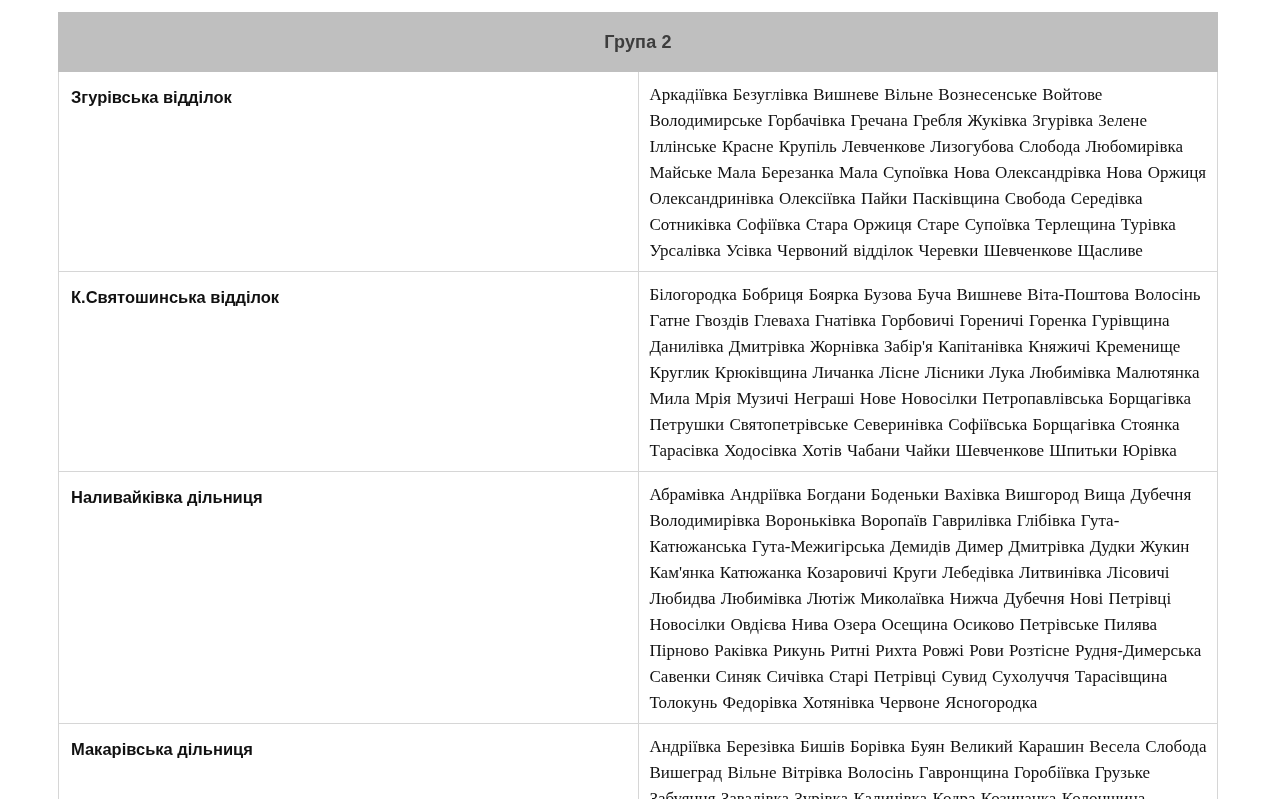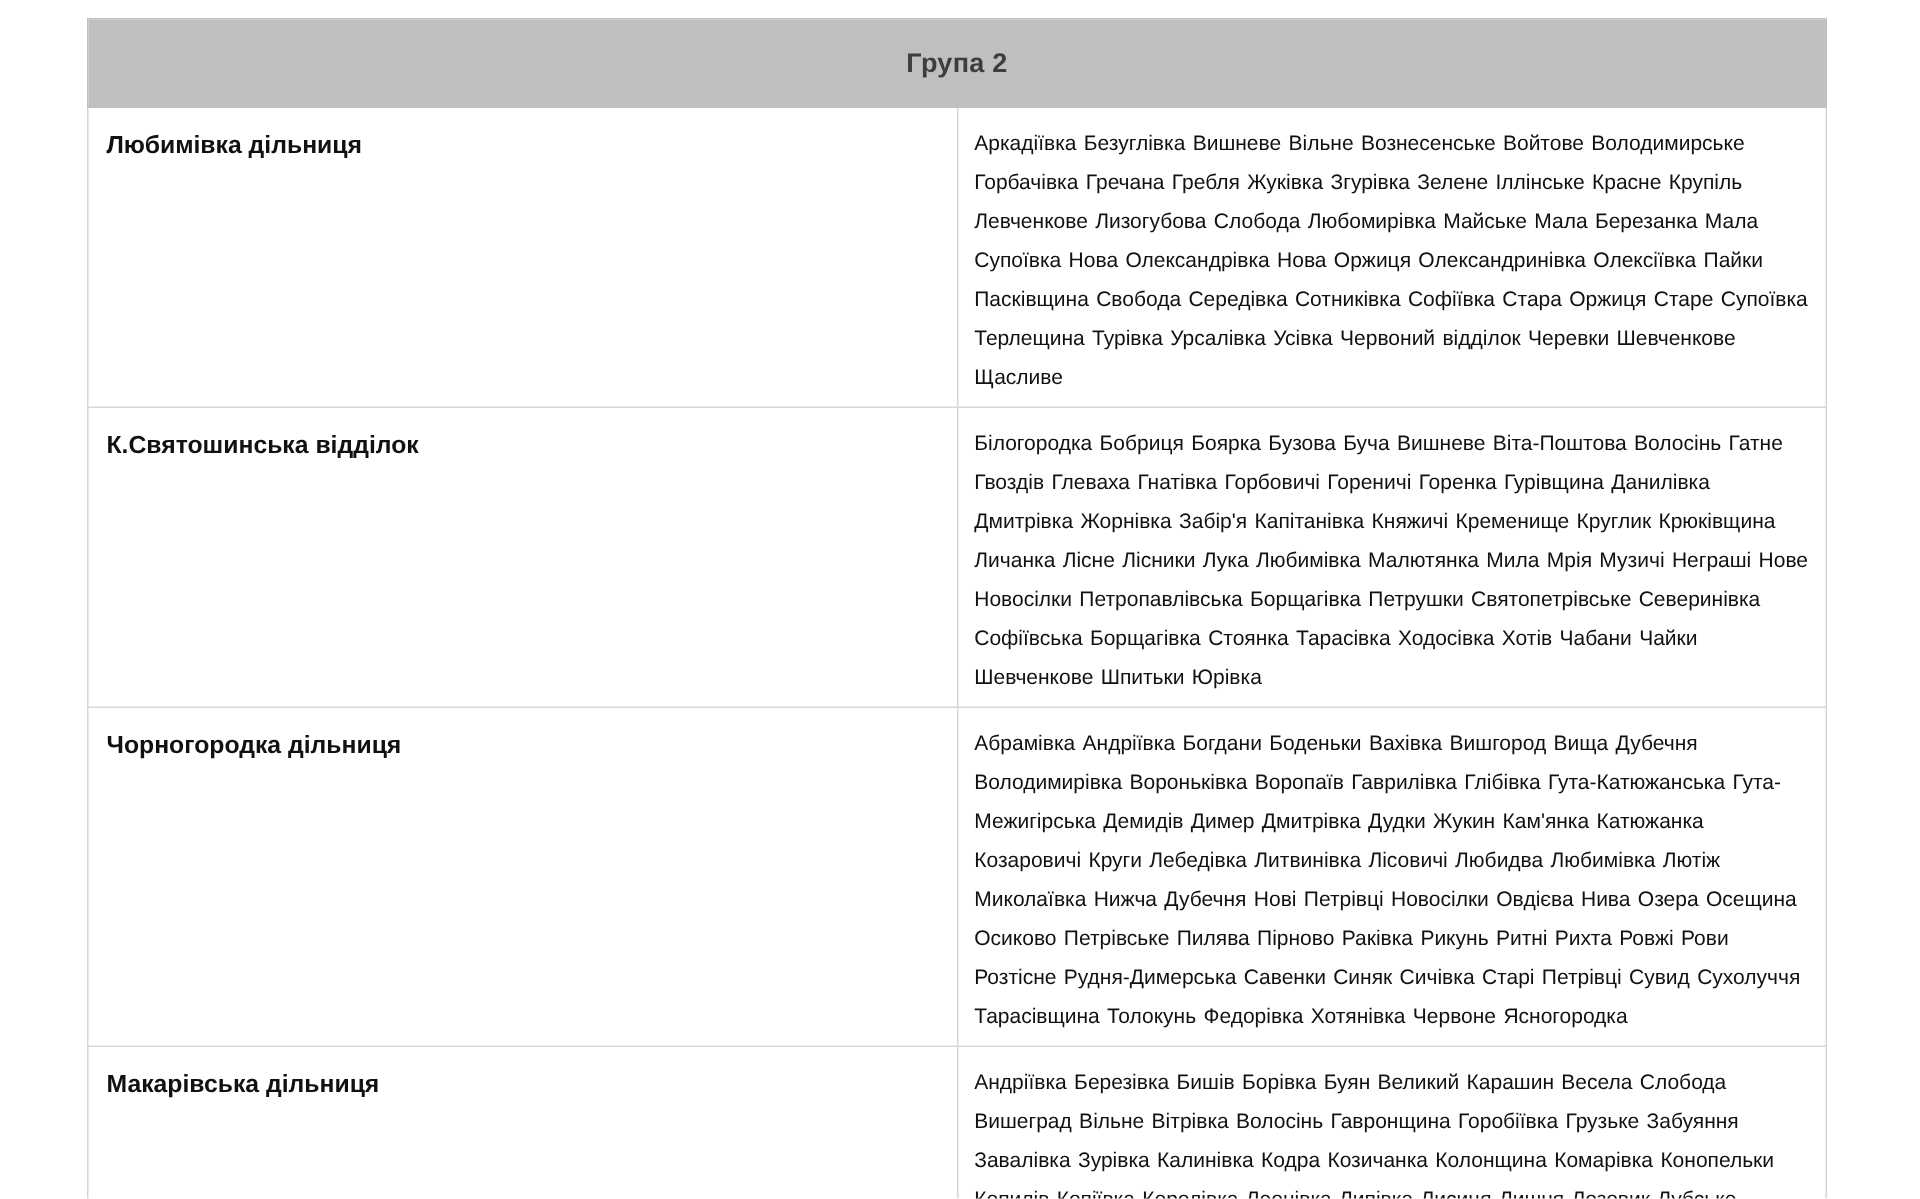--- a/index.html
+++ b/index.html
@@ -39,47 +39,48 @@
     color: #111111;
   }
   td.district-cell {
     width: 199px; 
     font-weight: bold;
     font-size: 16.5px;
     line-height: 24px;
     padding: 13px 11px 10px 12px;
   }
   td.settlements-cell {
-    font-size: 14px;
+    font-size: 17px;
     line-height: 26px;
     padding: 10px 8px 7px 11px;
     word-spacing: 1px;
+    font-family: Liberation Serif, serif;
   }
 </style>
 </head>
 <body>
 
 <div class="page">
   <table class="group-table">
     <thead>
       <tr>
         <th class="title-cell" colspan="2">Група 2</th>
       </tr>
     </thead>
     <tbody>
       <tr>
-        <td class="district-cell">Любимівка дільниця</td>
+        <td class="district-cell">Згурівська відділок</td>
         <td class="settlements-cell">Аркадіївка Безуглівка Вишневе Вільне Вознесенське Войтове Володимирське Горбачівка Гречана Гребля Жуківка Згурівка Зелене Іллінське Красне Крупіль Левченкове Лизогубова Слобода Любомирівка Майське Мала Березанка Мала Супоївка Нова Олександрівка Нова Оржиця Олександринівка Олексіївка Пайки Пасківщина Свобода Середівка Сотниківка Софіївка Стара Оржиця Старе Супоївка Терлещина Турівка Урсалівка Усівка Червоний відділок Черевки Шевченкове Щасливе</td>
       </tr>
       <tr>
         <td class="district-cell">К.Святошинська відділок</td>
         <td class="settlements-cell">Білогородка Бобриця Боярка Бузова Буча Вишневе Віта-Поштова Волосінь Гатне Гвоздів Глеваха Гнатівка Горбовичі Гореничі Горенка Гурівщина Данилівка Дмитрівка Жорнівка Забір'я Капітанівка Княжичі Кременище Круглик Крюківщина Личанка Лісне Лісники Лука Любимівка Малютянка Мила Мрія Музичі Неграші Нове Новосілки Петропавлівська Борщагівка Петрушки Святопетрівське Северинівка Софіївська Борщагівка Стоянка Тарасівка Ходосівка Хотів Чабани Чайки Шевченкове Шпитьки Юрівка</td>
       </tr>
       <tr>
-        <td class="district-cell">Чорногородка дільниця</td>
+        <td class="district-cell">Наливайківка дільниця</td>
         <td class="settlements-cell">Абрамівка Андріївка Богдани Боденьки Вахівка Вишгород Вища Дубечня Володимирівка Вороньківка Воропаїв Гаврилівка Глібівка Гута-Катюжанська Гута-Межигірська Демидів Димер Дмитрівка Дудки Жукин Кам'янка Катюжанка Козаровичі Круги Лебедівка Литвинівка Лісовичі Любидва Любимівка Лютіж Миколаївка Нижча Дубечня Нові Петрівці Новосілки Овдієва Нива Озера Осещина Осиково Петрівське Пилява Пірново Раківка Рикунь Ритні Рихта Ровжі Рови Розтісне Рудня-Димерська Савенки Синяк Сичівка Старі Петрівці Сувид Сухолуччя Тарасівщина Толокунь Федорівка Хотянівка Червоне Ясногородка</td>
       </tr>
       <tr>
         <td class="district-cell">Макарівська дільниця</td>
         <td class="settlements-cell">Андріївка Березівка Бишів Борівка Буян Великий Карашин Весела Слобода Вишеград Вільне Вітрівка Волосінь Гавронщина Горобіївка Грузьке Забуяння Завалівка Зурівка Калинівка Кодра Козичанка Колонщина Комарівка Конопельки Копилів Копіївка Королівка Леонівка Липівка Лисиця Лишня Лозовик Лубське Людвинівка Макарів Макарівська Буда Маковище Малий Карашин Мар'янівка Миколаївка Мостище Мотижин Наливайківка Небелиця Ніжиловичі Нові Опачичі Новомирівка Новосілки ОсиковоПашківка Плахтянка Почепин Рожів Садки Садки-Строївка Северинівка Ситняки Соболівка Соснівка Тернопільське Фасівочка Фасова Ферма Червона Гірка Червона Слобода Чорногородка Шнурів Ліс Юрів Юрівка Яблунівка Ясногородка</td>
       </tr>
 
     </tbody>
   </table>
 </div>

